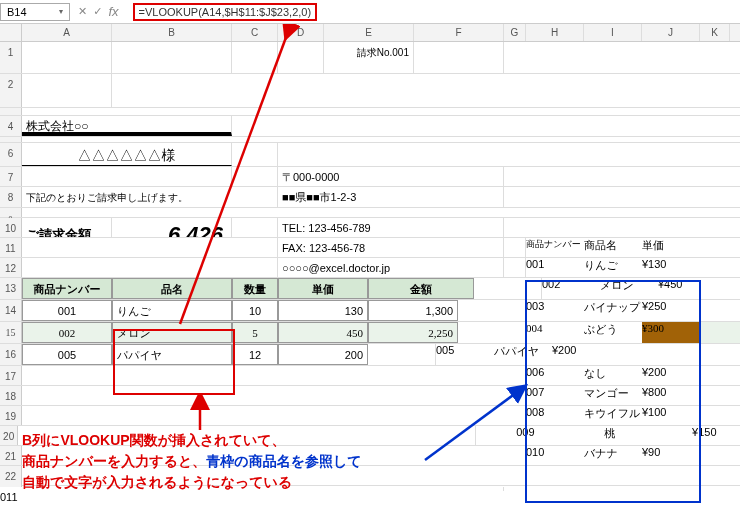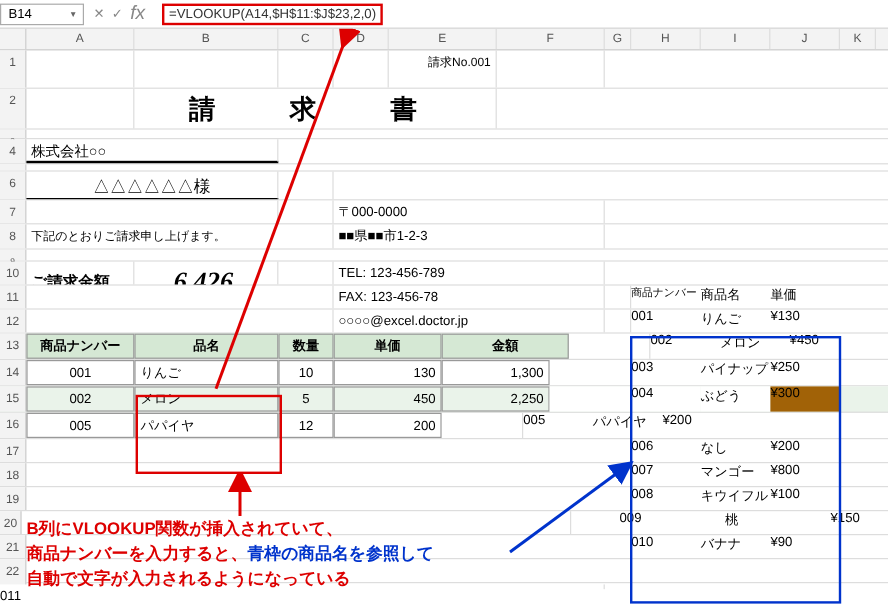--- a/index.html
+++ b/index.html
@@ -2,52 +2,52 @@
 <html><head>
   <meta charset="utf-8">
   <style>
     * { margin: 0; padding: 0; box-sizing: border-box; }
     body { font-family: "Yu Gothic", "Meiryo", sans-serif; font-size: 11px; background: #fff; width: 740px; height: 509px; position: relative; overflow: hidden; }
     
     .formula-bar { display: flex; align-items: center; height: 24px; border-bottom: 1px solid #ccc; background: #fff; }
     .name-box { width: 70px; border: 1px solid #aaa; padding: 2px 6px; font-size: 11px; display: flex; justify-content: space-between; align-items: center; }
     .name-box-dropdown { font-size: 8px; color: #666; }
     .fx-controls { display: flex; align-items: center; gap: 6px; padding: 0 8px; color: #888; }
-    .fx-icon { font-style: italic; font-size: 16px; }
+    .fx-icon { font-style: italic; font-size: 13px; }
     .formula-input { flex: 1; padding: 2px 6px; font-size: 11px; color: #333; border: none; outline: none; }
     .formula-highlight { border: 2px solid #d00; padding: 1px 4px; display: inline-block; }
     
     .col-headers { display: flex; height: 18px; background: #f3f3f3; border-bottom: 1px solid #ccc; }
     .row-label-spacer { width: 22px; border-right: 1px solid #ccc; }
     .col-h { border-right: 1px solid #ddd; text-align: center; font-size: 10px; color: #555; line-height: 18px; }
     
     .grid { position: relative; }
     .row { display: flex; border-bottom: 1px solid #ddd; height: 21px; align-items: stretch; }
     .row-label { width: 22px; background: #f3f3f3; border-right: 1px solid #ccc; text-align: center; font-size: 10px; color: #555; line-height: 21px; }
     .cell { border-right: 1px solid #ddd; padding: 2px 4px; font-size: 11px; line-height: 17px; overflow: hidden; white-space: nowrap; }
     
     .cA { width: 90px; } .cB { width: 120px; } .cC { width: 46px; }
     .cD { width: 46px; } .cE { width: 90px; } .cF { width: 90px; }
     .cG { width: 22px; } .cH { width: 58px; } .cI { width: 58px; }
     .cJ { width: 58px; } .cK { width: 30px; }
     
     .title-cell { font-size: 22px; font-weight: bold; letter-spacing: 20px; text-align: center; }
     .request-no { font-size: 10px; }
-    .company-line { font-size: 12px; border-bottom: 2px solid #000000; padding-bottom: 13px; }
+    .company-line { font-size: 12px; border-bottom: 4px solid #000000; padding-bottom: 13px; }
     .customer-line { font-size: 14px; border-bottom: 1px solid #000; text-align: center; padding: 2px 0; }
     .small-note { font-size: 10px; }
     .vendor-info { font-size: 11px; }
     .amount-label { font-size: 13px; font-weight: bold; }
-    .amount-value { font-size: 22px; font-weight: bold; font-family: Liberation Serif, serif; font-style: italic; text-align: center; padding-right: 8px;}
+    .amount-value { font-size: 22px; font-weight: bold; font-family: Liberation Sans, sans-serif; font-style: italic; text-align: right; padding-right: 8px;}
     
     .tbl-header { background: #d5e8d4; font-weight: bold; text-align: center; border: 1px solid #999; }
     .tbl-cell { border: 1px solid #999; }
     .tbl-cell.center { text-align: center; }
     .tbl-cell.right { text-align: right; }
-    .alt-row { background: #eaf3ea; }
+    .alt-row { background: #eaf3ea; font-family: Liberation Serif, serif; }
     
     .red-box-b { position: absolute; border: 2px solid #d00; pointer-events: none; }
     .blue-box { position: absolute; border: 2px solid #0033cc; pointer-events: none; }
     
     .annotation { position: absolute; color: #d00; font-size: 14px; font-weight: bold; line-height: 1.5; }
     .annotation .blue-text { color: #0033cc; }
     
     svg.arrow { position: absolute; pointer-events: none; }
   </style>
 </head>
@@ -91,21 +91,20 @@
     <div class="cell cB"></div>
     <div class="cell cC"></div>
     <div class="cell cD"></div>
     <div class="cell cE request-no" style="text-align:right;">請求No.001</div>
     <div class="cell cF"></div>
   </div>
 
   <div class="row" style="height:34px;">
     <div class="row-label">2</div>
     <div class="cell cA"></div>
-    <div class="cell title-cell" style="width:302px; line-height:30px;">請　求　書</div>
   </div>
 
   <div class="row" style="height:8px;">
       <div class="row-label" style="font-size:7px;">3</div>
     </div>
 
   <div class="row">
     <div class="row-label">4</div>
     <div class="cell company-line" style="width:210px;">株式会社○○</div>
   </div>

